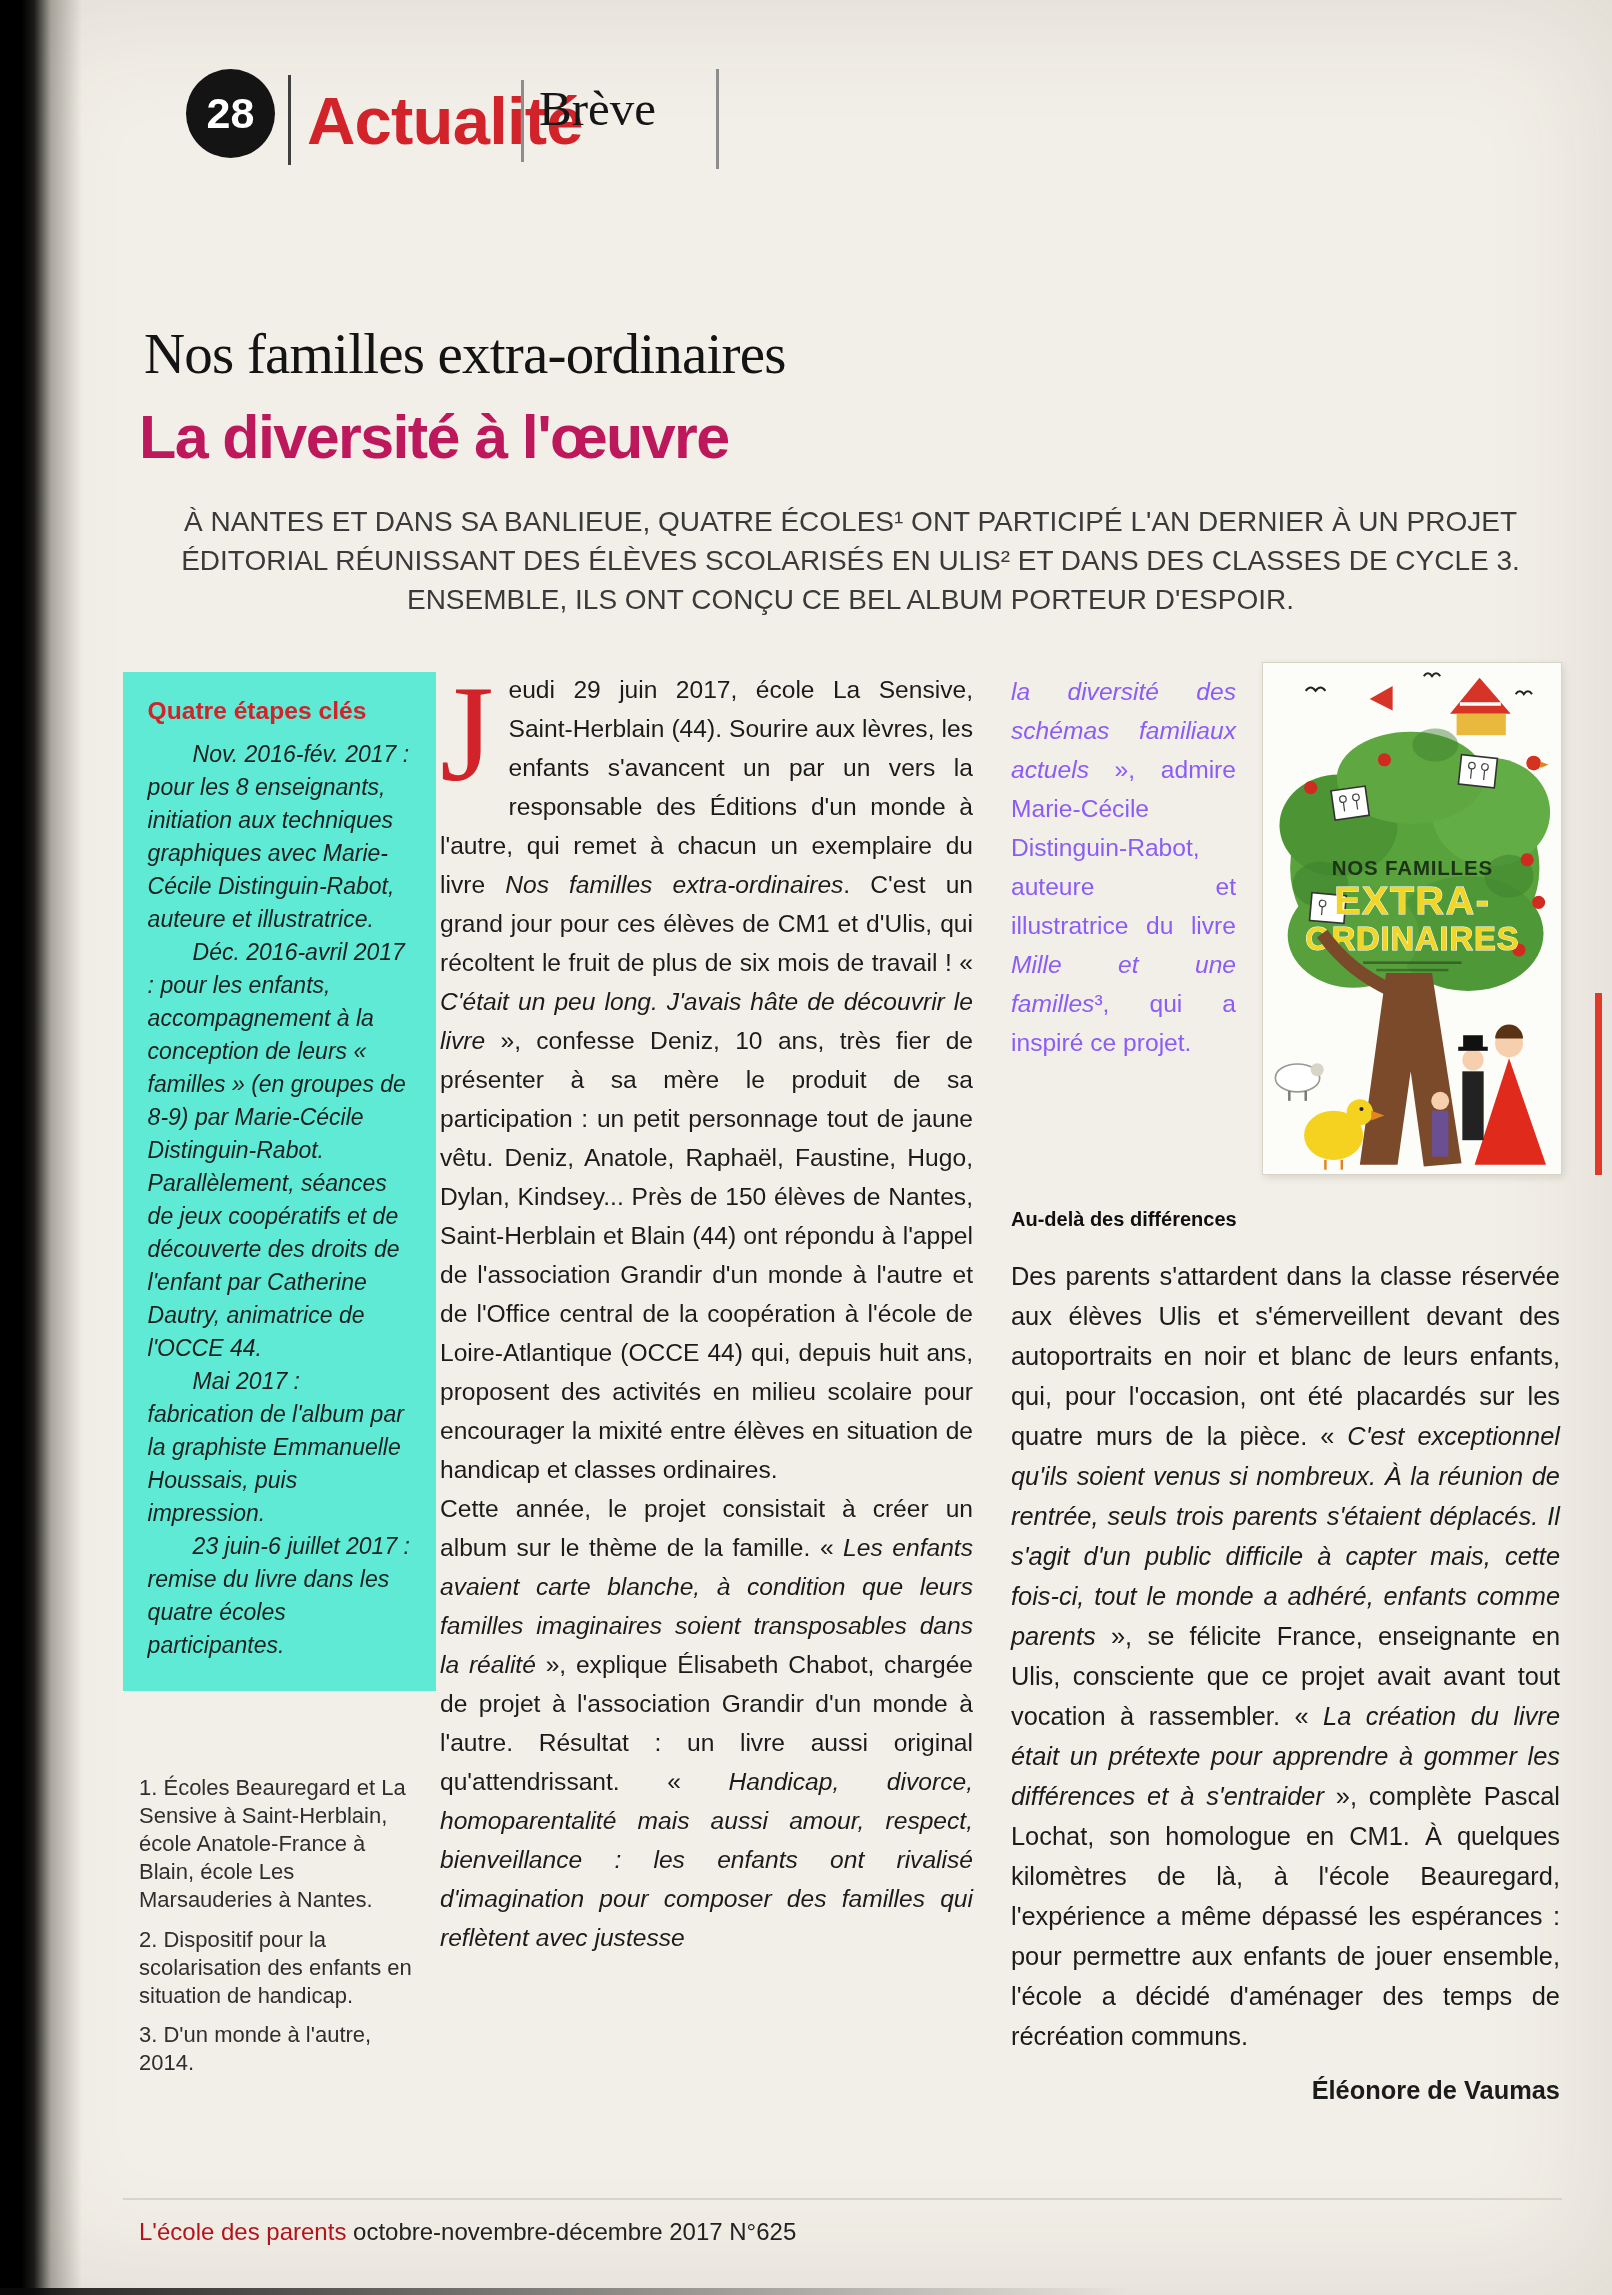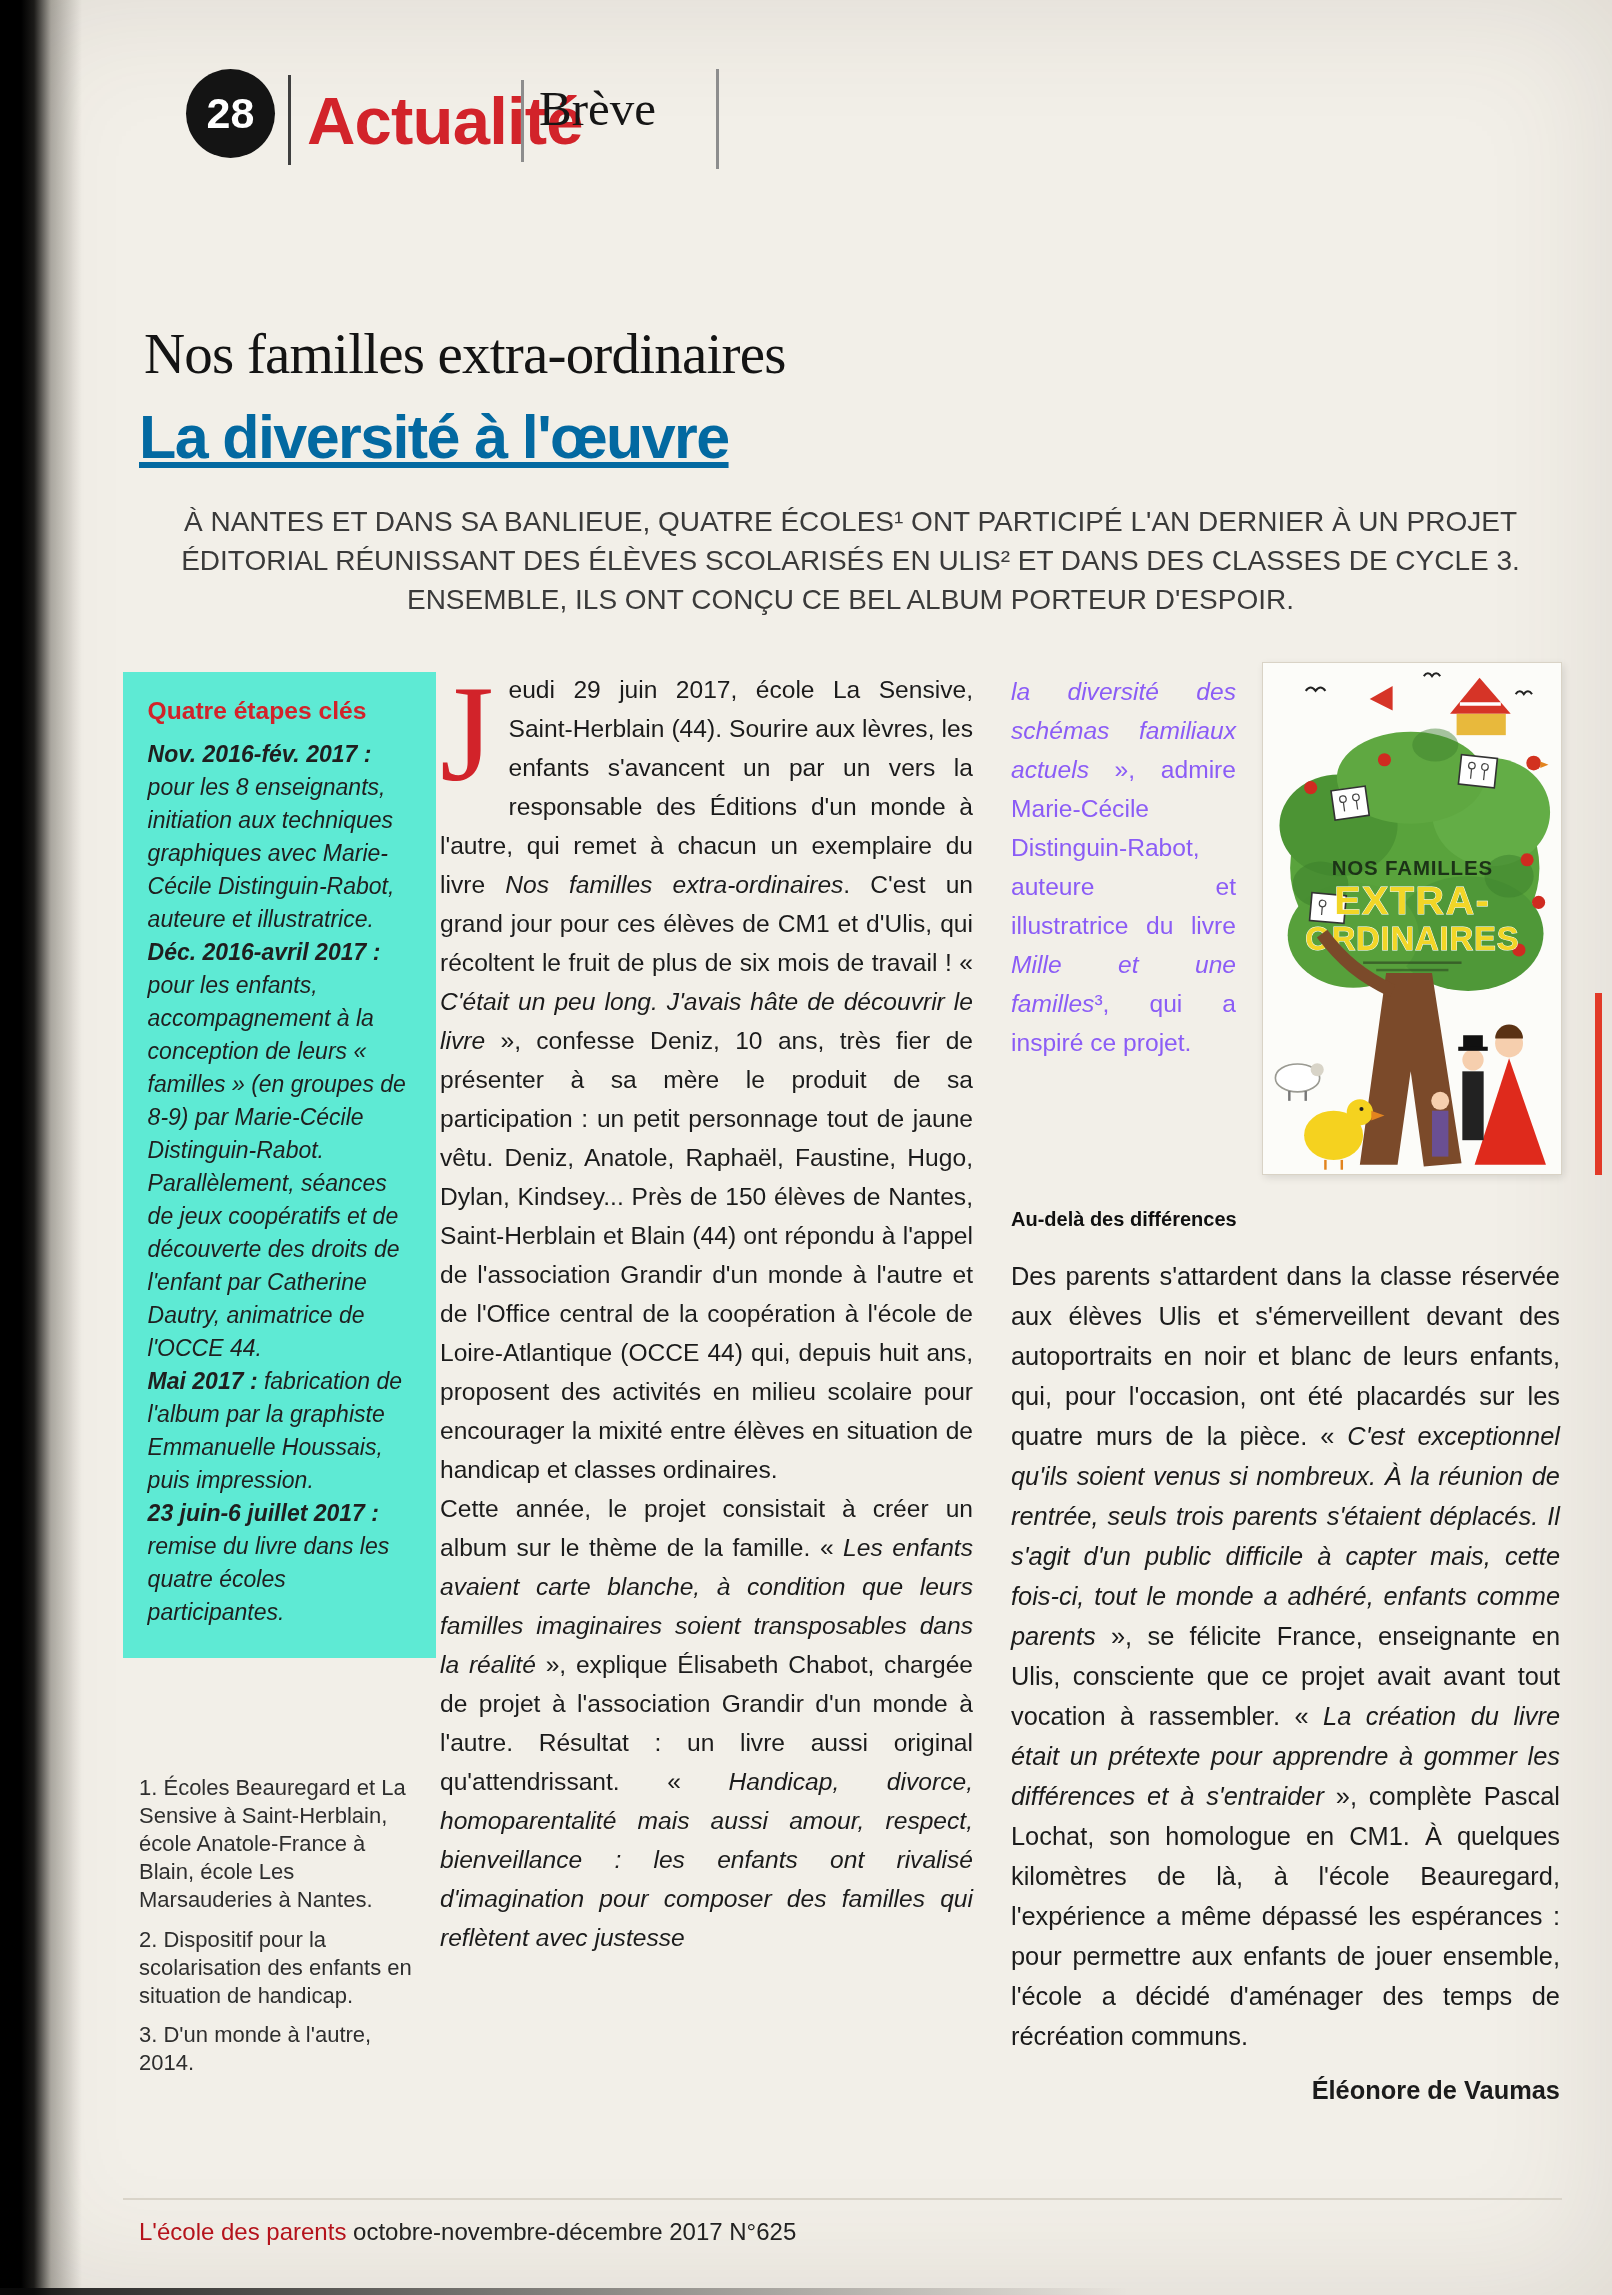--- a/index.html
+++ b/index.html
@@ -26,30 +26,30 @@
   #hrule2{left:521px;top:80px;height:82px;background:#8d8d8d;}
   #hrule3{left:716px;top:69px;height:100px;background:#8d8d8d;}
   .hdr-actualite{position:absolute;left:307px;top:82px;font-size:67px;font-weight:bold;
     color:#d2232a;letter-spacing:-0.8px;}
   .hdr-breve{position:absolute;left:539px;top:80px;font-size:49px;
     font-family:"Liberation Serif",serif;color:#161616;}
   
   .kicker{position:absolute;left:144px;top:321px;font-family:"Liberation Serif",serif;
     font-size:57px;color:#141414;letter-spacing:-0.8px;}
   .title{position:absolute;left:139px;top:402px;font-size:61px;font-weight:bold;
-    color:#0369a1;letter-spacing:-1.6px;text-decoration:underline;}
+    color:#be185d;letter-spacing:-1.6px;}
   .standfirst{position:absolute;left:144px;top:502px;width:1413px;
     font-size:28px;line-height:39px;color:#3a3a3a;text-align:center;}
   
   .sidebar{position:absolute;left:123px;top:672px;width:313px;box-sizing:border-box;
     background:#5eead4;padding:24.6px 24.6px 29.5px 24.6px;}
   .sidebar-title{font-size:24.6px;font-weight:bold;color:#d2232a;margin:0 0 13px 0;}
   .step{font-style:italic;font-size:23px;line-height:33px;color:#1f1f1f;margin:0;
     hyphens:auto;}
-  .step .date{font-weight:bold;}
+  .step .date{font-weight:normal;margin-left:45px;}
   
   .footnotes{position:absolute;left:139px;top:1774px;width:275px;
     font-size:22px;line-height:28px;color:#2e2e2e;}
   .footnotes p{margin:0 0 11.5px 0;}
   
   .main-col{position:absolute;left:440px;top:670px;width:533px;
     font-size:24.6px;line-height:39px;text-align:justify;color:#1b1b1b;hyphens:auto;}
   .main-col p{margin:0;}
   .dropcap{float:left;font-family:"Liberation Serif",serif;color:#d2232a;
     font-size:138px;line-height:113px;height:121px;margin:6.6px 14.8px 0 0;}

